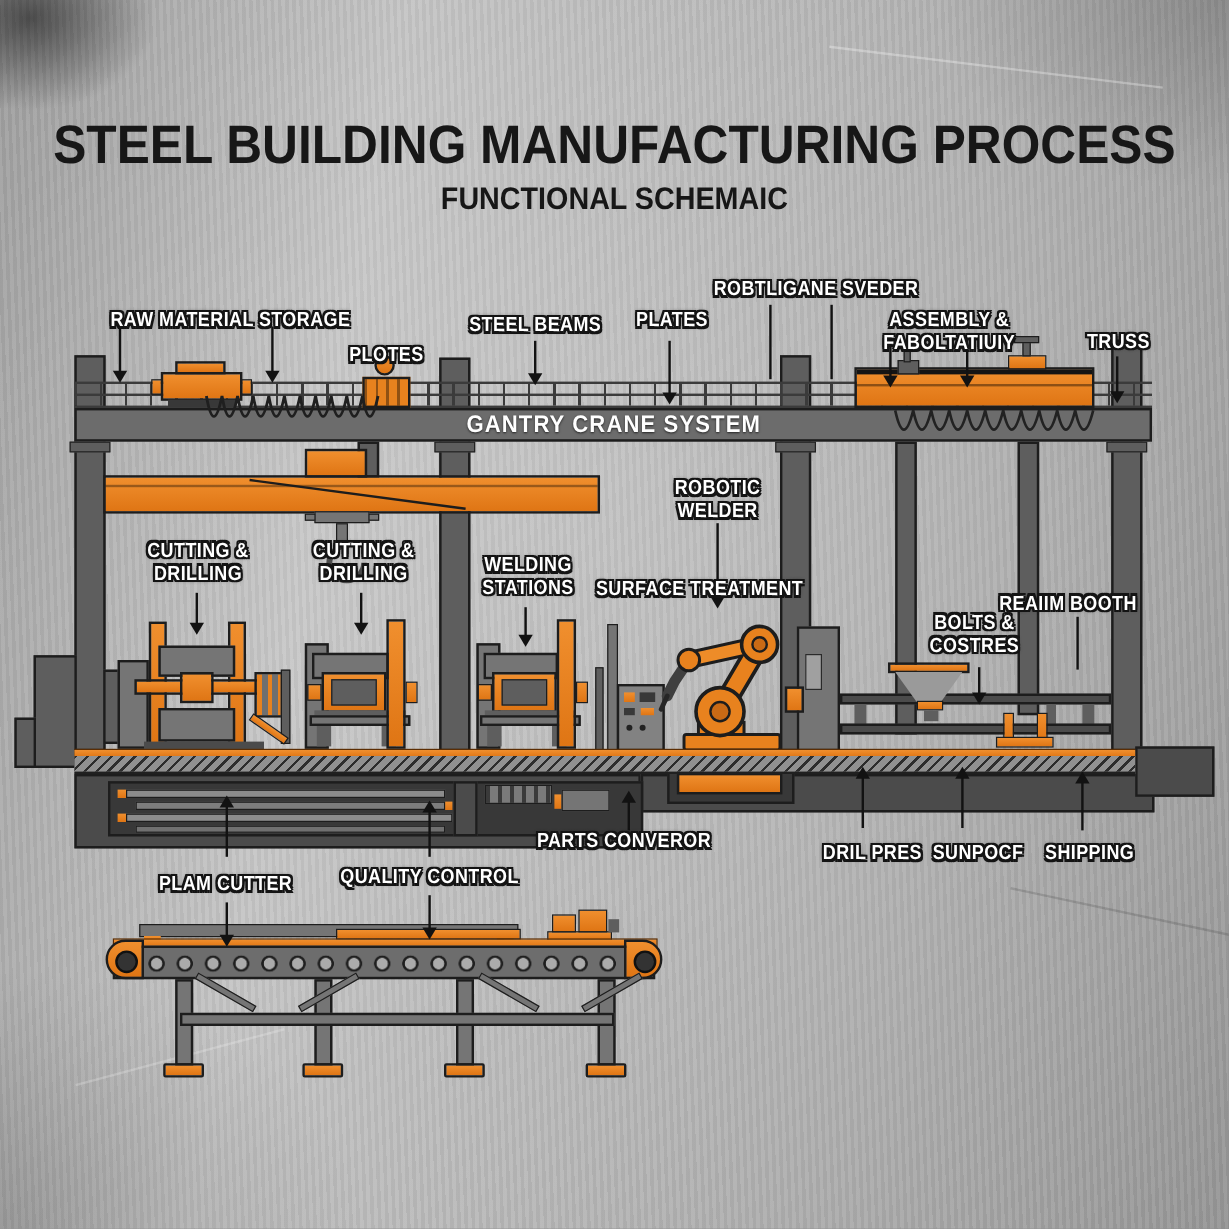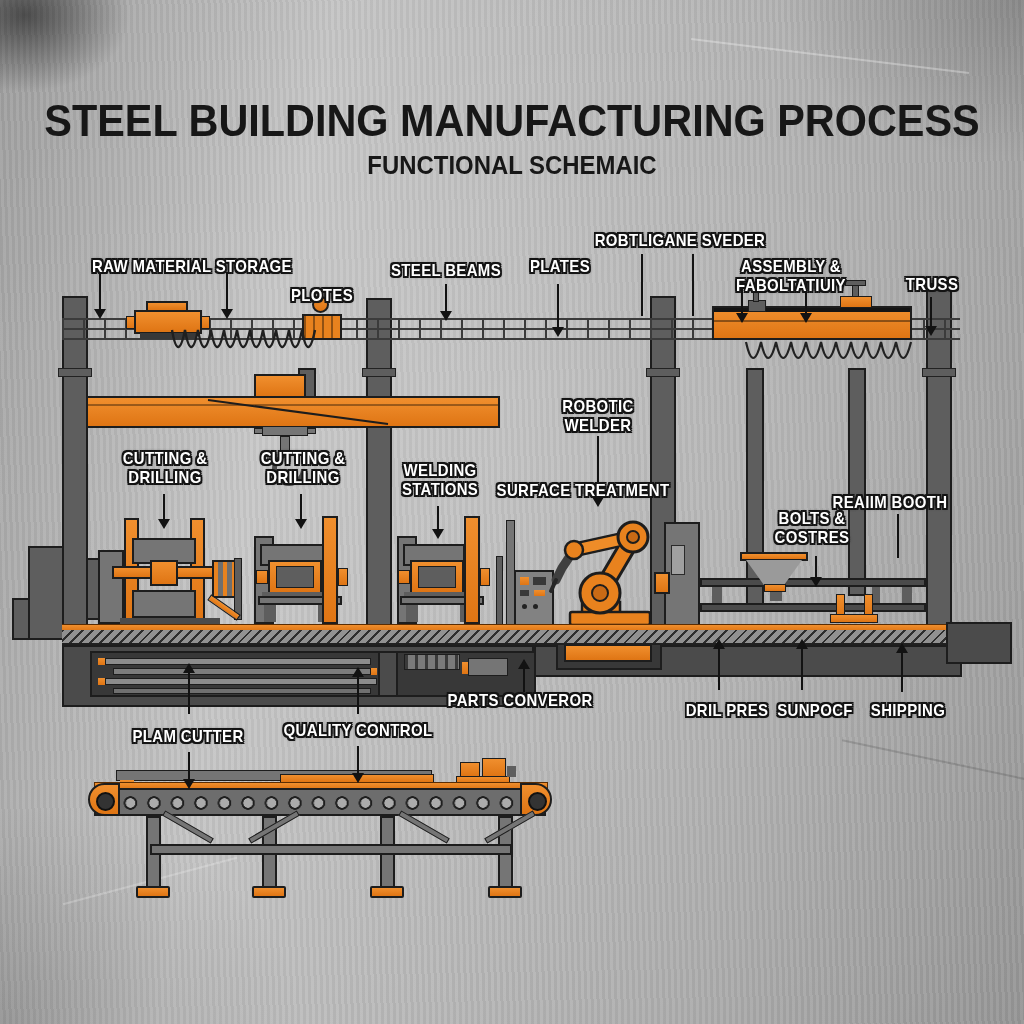--- a/index.html
+++ b/index.html
@@ -64,20 +64,23 @@
   <div class="blk g2" style="left:650px;top:296px;width:26px;height:330px;"></div>
   <div class="blk g2" style="left:926px;top:283px;width:26px;height:343px;"></div>
   <div class="blk g2" style="left:746px;top:368px;width:18px;height:244px;"></div>
   <div class="blk g2" style="left:848px;top:368px;width:18px;height:228px;"></div>
 
   <div class="blk g2" style="left:28px;top:546px;width:36px;height:94px;"></div>
   <div class="blk g2" style="left:12px;top:598px;width:18px;height:42px;"></div>
 
   <div class="rail" style="left:62px;top:318px;width:898px;height:22px;"></div>
   <div class="railmid" style="left:62px;top:328px;width:898px;"></div>
+  <div class="blk" style="left:62px;top:340px;width:898px;height:28px;background:#6c6c6c;display:flex;align-items:center;justify-content:center;">
+    <span class="beamlbl">GANTRY CRANE SYSTEM</span>
+  </div>
   <div class="blk g2 nob" style="left:58px;top:368px;width:34px;height:9px;border:1px solid #222;"></div>
   <div class="blk g2 nob" style="left:362px;top:368px;width:34px;height:9px;border:1px solid #222;"></div>
   <div class="blk g2 nob" style="left:646px;top:368px;width:34px;height:9px;border:1px solid #222;"></div>
   <div class="blk g2 nob" style="left:922px;top:368px;width:34px;height:9px;border:1px solid #222;"></div>
 
   <div class="blk or" style="left:134px;top:310px;width:68px;height:24px;"></div>
   <div class="blk or" style="left:146px;top:301px;width:42px;height:11px;"></div>
   <div class="blk or thin" style="left:126px;top:316px;width:9px;height:13px;"></div>
   <div class="blk or thin" style="left:201px;top:316px;width:9px;height:13px;"></div>
   <div class="abs g4" style="left:140px;top:333px;width:56px;height:6px;"></div>

